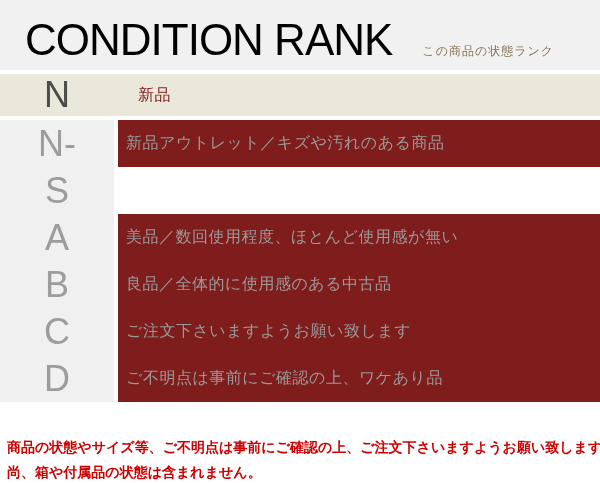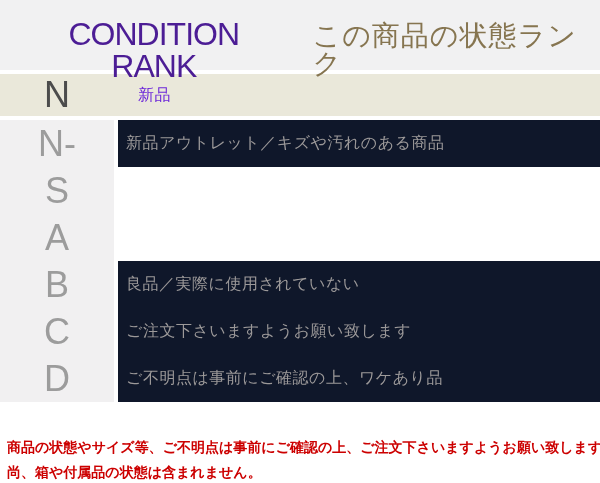--- a/index.html
+++ b/index.html
@@ -13,29 +13,28 @@
   
   .header {
     height: 70px;
     background: #f1f1f2;
     display: flex;
     align-items: baseline;
     box-sizing: border-box;
     padding: 18px 0 0 25px;
   }
   .title {
-    font-size: 32px;
+    font-size: 44px;
     letter-spacing: -1px;
-    color: #4c1d95;
+    color: #000000;
     font-weight: 400;
     line-height: 1;
-    text-align: center;
   }
   .subtitle {
-    font-size: 28px;
+    font-size: 12px;
     letter-spacing: 1px;
     color: #867550;
     margin-left: 30px;
     line-height: 1;
   }
 
   .h-gap { height: 4px; background: #ffffff; }
 
   
   .row-highlight {
@@ -45,21 +44,21 @@
     align-items: center;
   }
   .row-highlight .rank-cell {
     width: 114px; flex: 0 0 114px;
     background: transparent;
     color: #4c4c4c;
   }
   .row-highlight .col-gap { background: transparent; }
   .row-highlight .desc-cell {
     background: transparent;
-    color: #6d28d9;
+    color: #7f1d1d;
     padding-left: 20px;
   }
 
   
   .row {
     height: 47px;
     display: flex;
   }
   .rank-cell {
     width: 114px; flex: 0 0 114px;
@@ -67,21 +66,21 @@
     display: flex;
     align-items: center;
     justify-content: center;
     font-size: 36px;
     color: #9c9c9c;
     line-height: 1;
   }
   .col-gap { width: 4px; flex: 0 0 4px; background: #ffffff; }
   .desc-cell {
     flex: 1;
-    background: #0f172a;
+    background: #7f1d1d;
     display: flex;
     align-items: center;
     font-size: 16px;
     letter-spacing: 0.5px;
     color: #9c9999;
     padding-left: 8px;
   }
 
   
   .note {
@@ -123,26 +122,27 @@
     </div>
 
     <div class="row">
       <div class="rank-cell">S</div>
       <div class="col-gap"></div>
     </div>
 
     <div class="row">
       <div class="rank-cell">A</div>
       <div class="col-gap"></div>
+      <div class="desc-cell">美品／数回使用程度、ほとんど使用感が無い</div>
     </div>
 
     <div class="row">
       <div class="rank-cell">B</div>
       <div class="col-gap"></div>
-      <div class="desc-cell">良品／実際に使用されていない</div>
+      <div class="desc-cell">良品／全体的に使用感のある中古品</div>
     </div>
 
     <div class="row">
       <div class="rank-cell">C</div>
       <div class="col-gap"></div>
       <div class="desc-cell">ご注文下さいますようお願い致します</div>
     </div>
 
     <div class="row">
       <div class="rank-cell">D</div>

